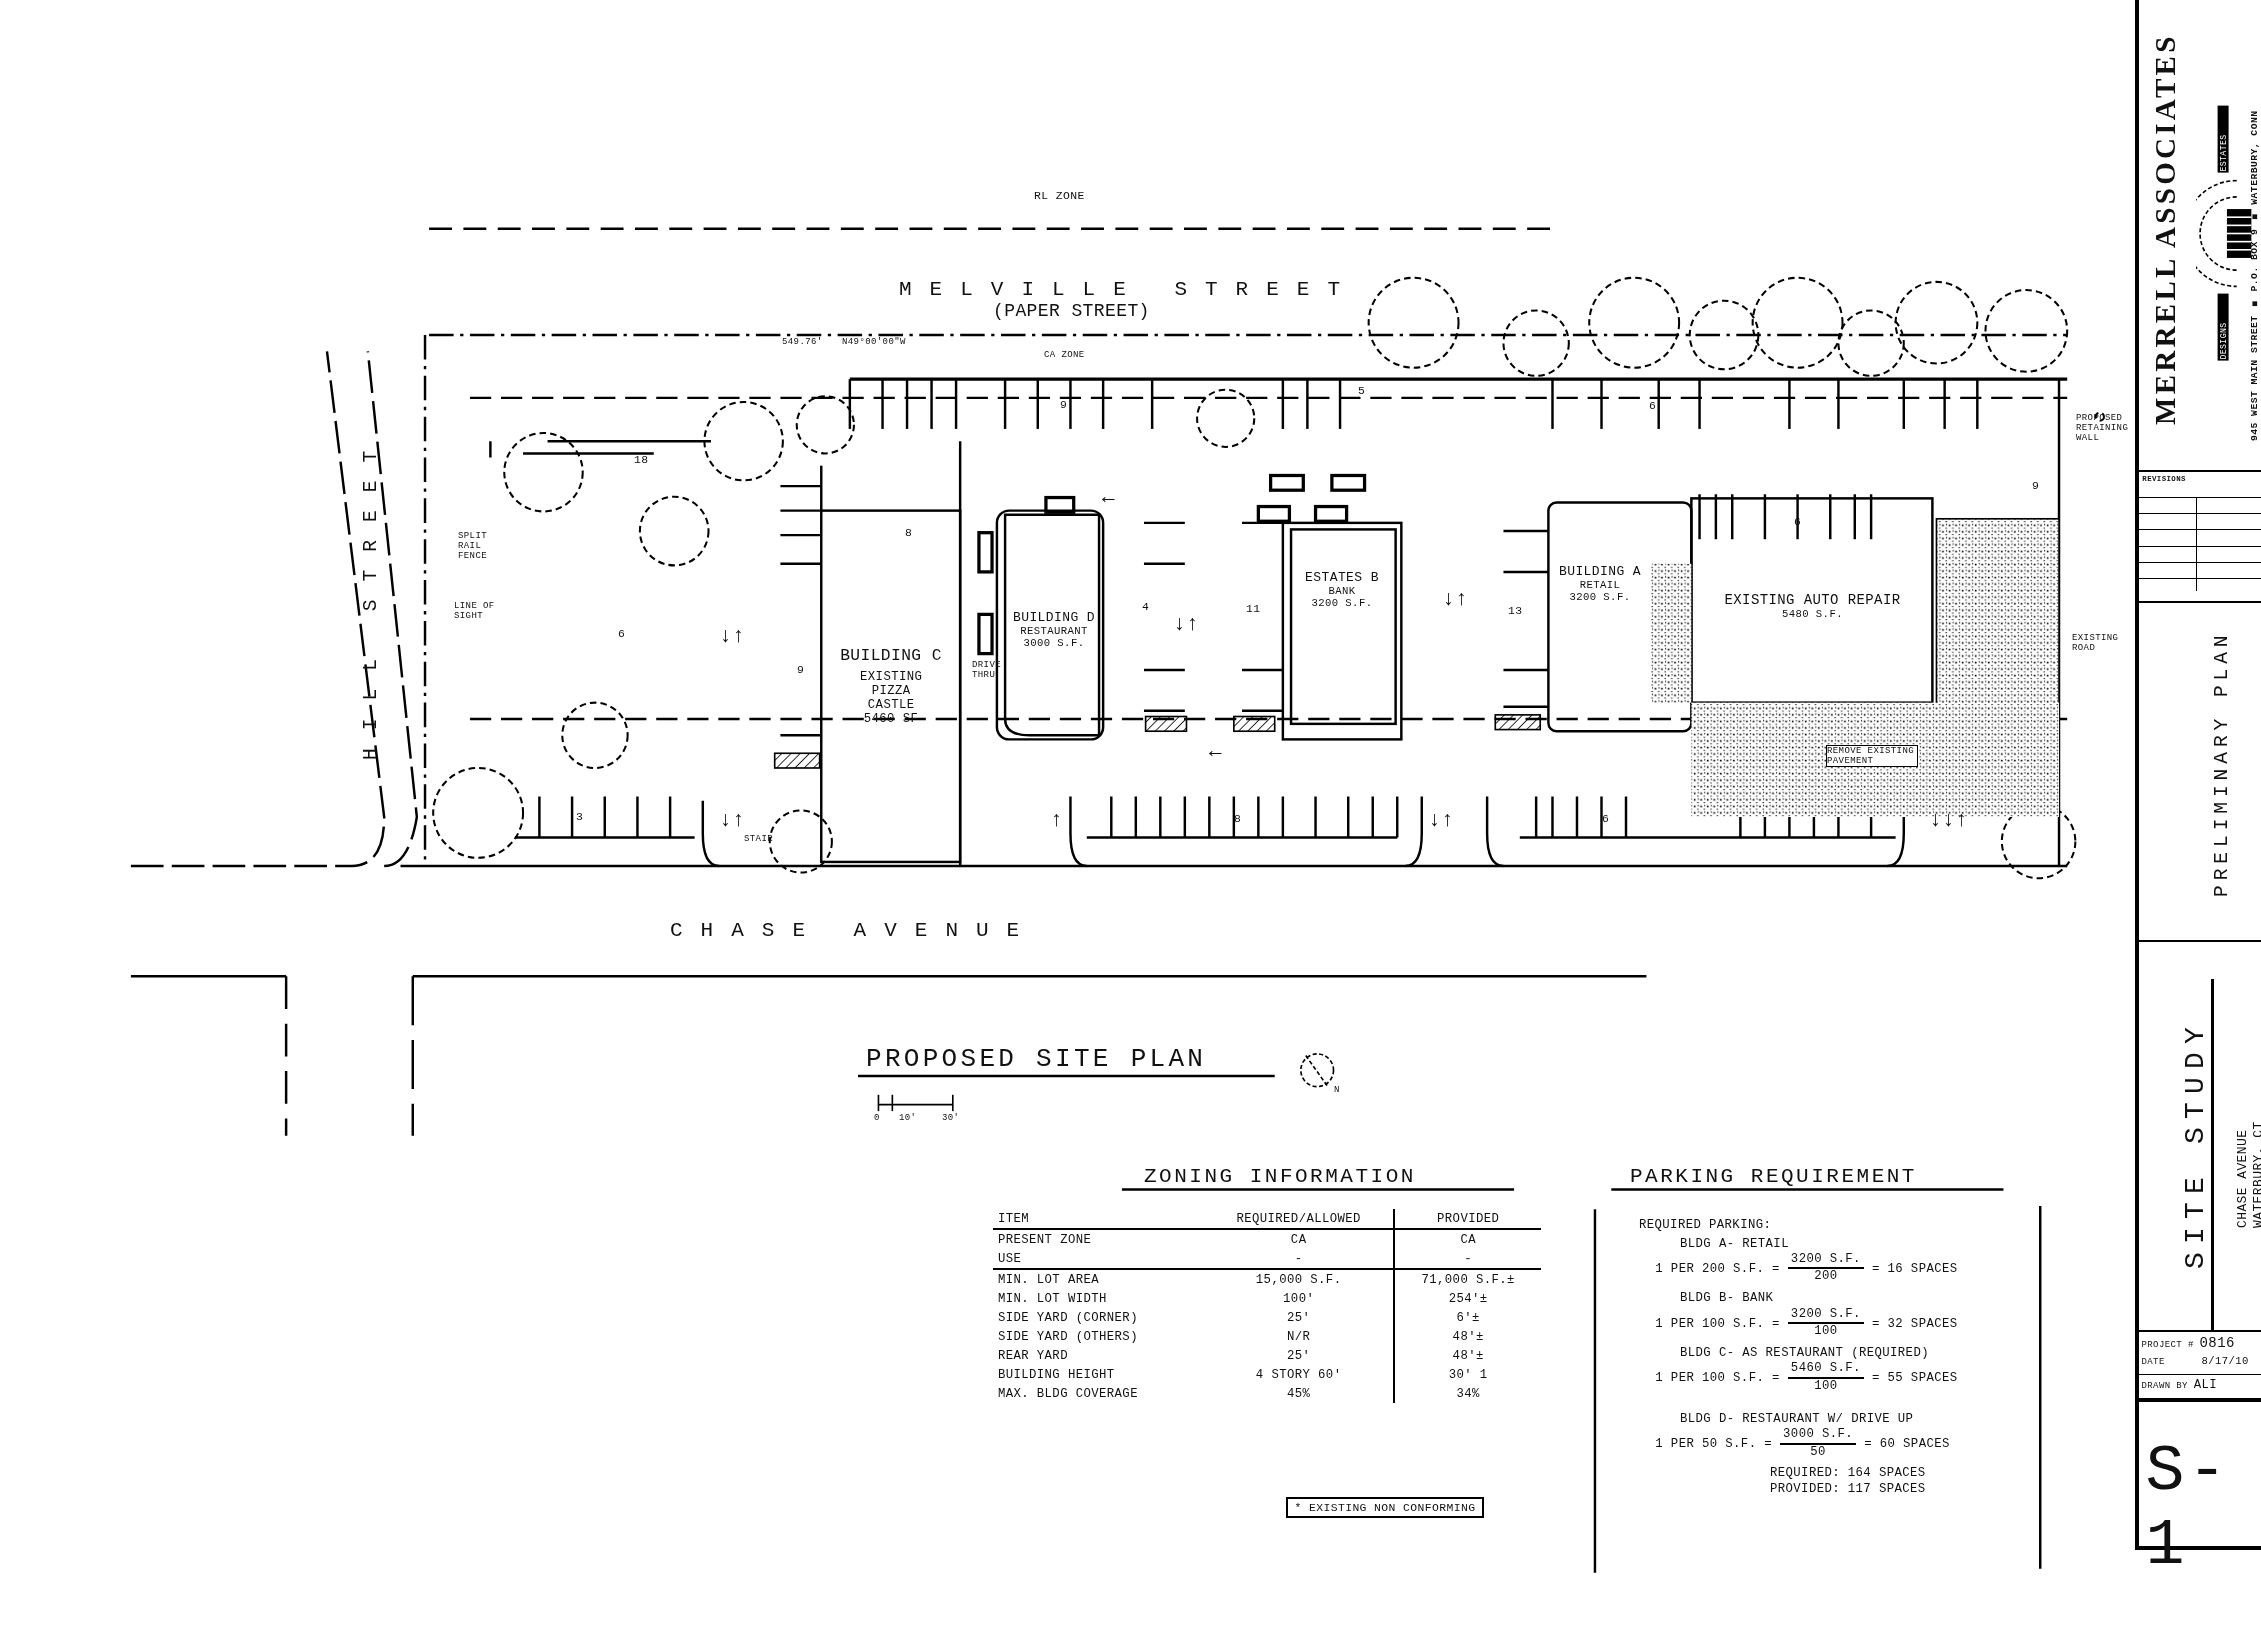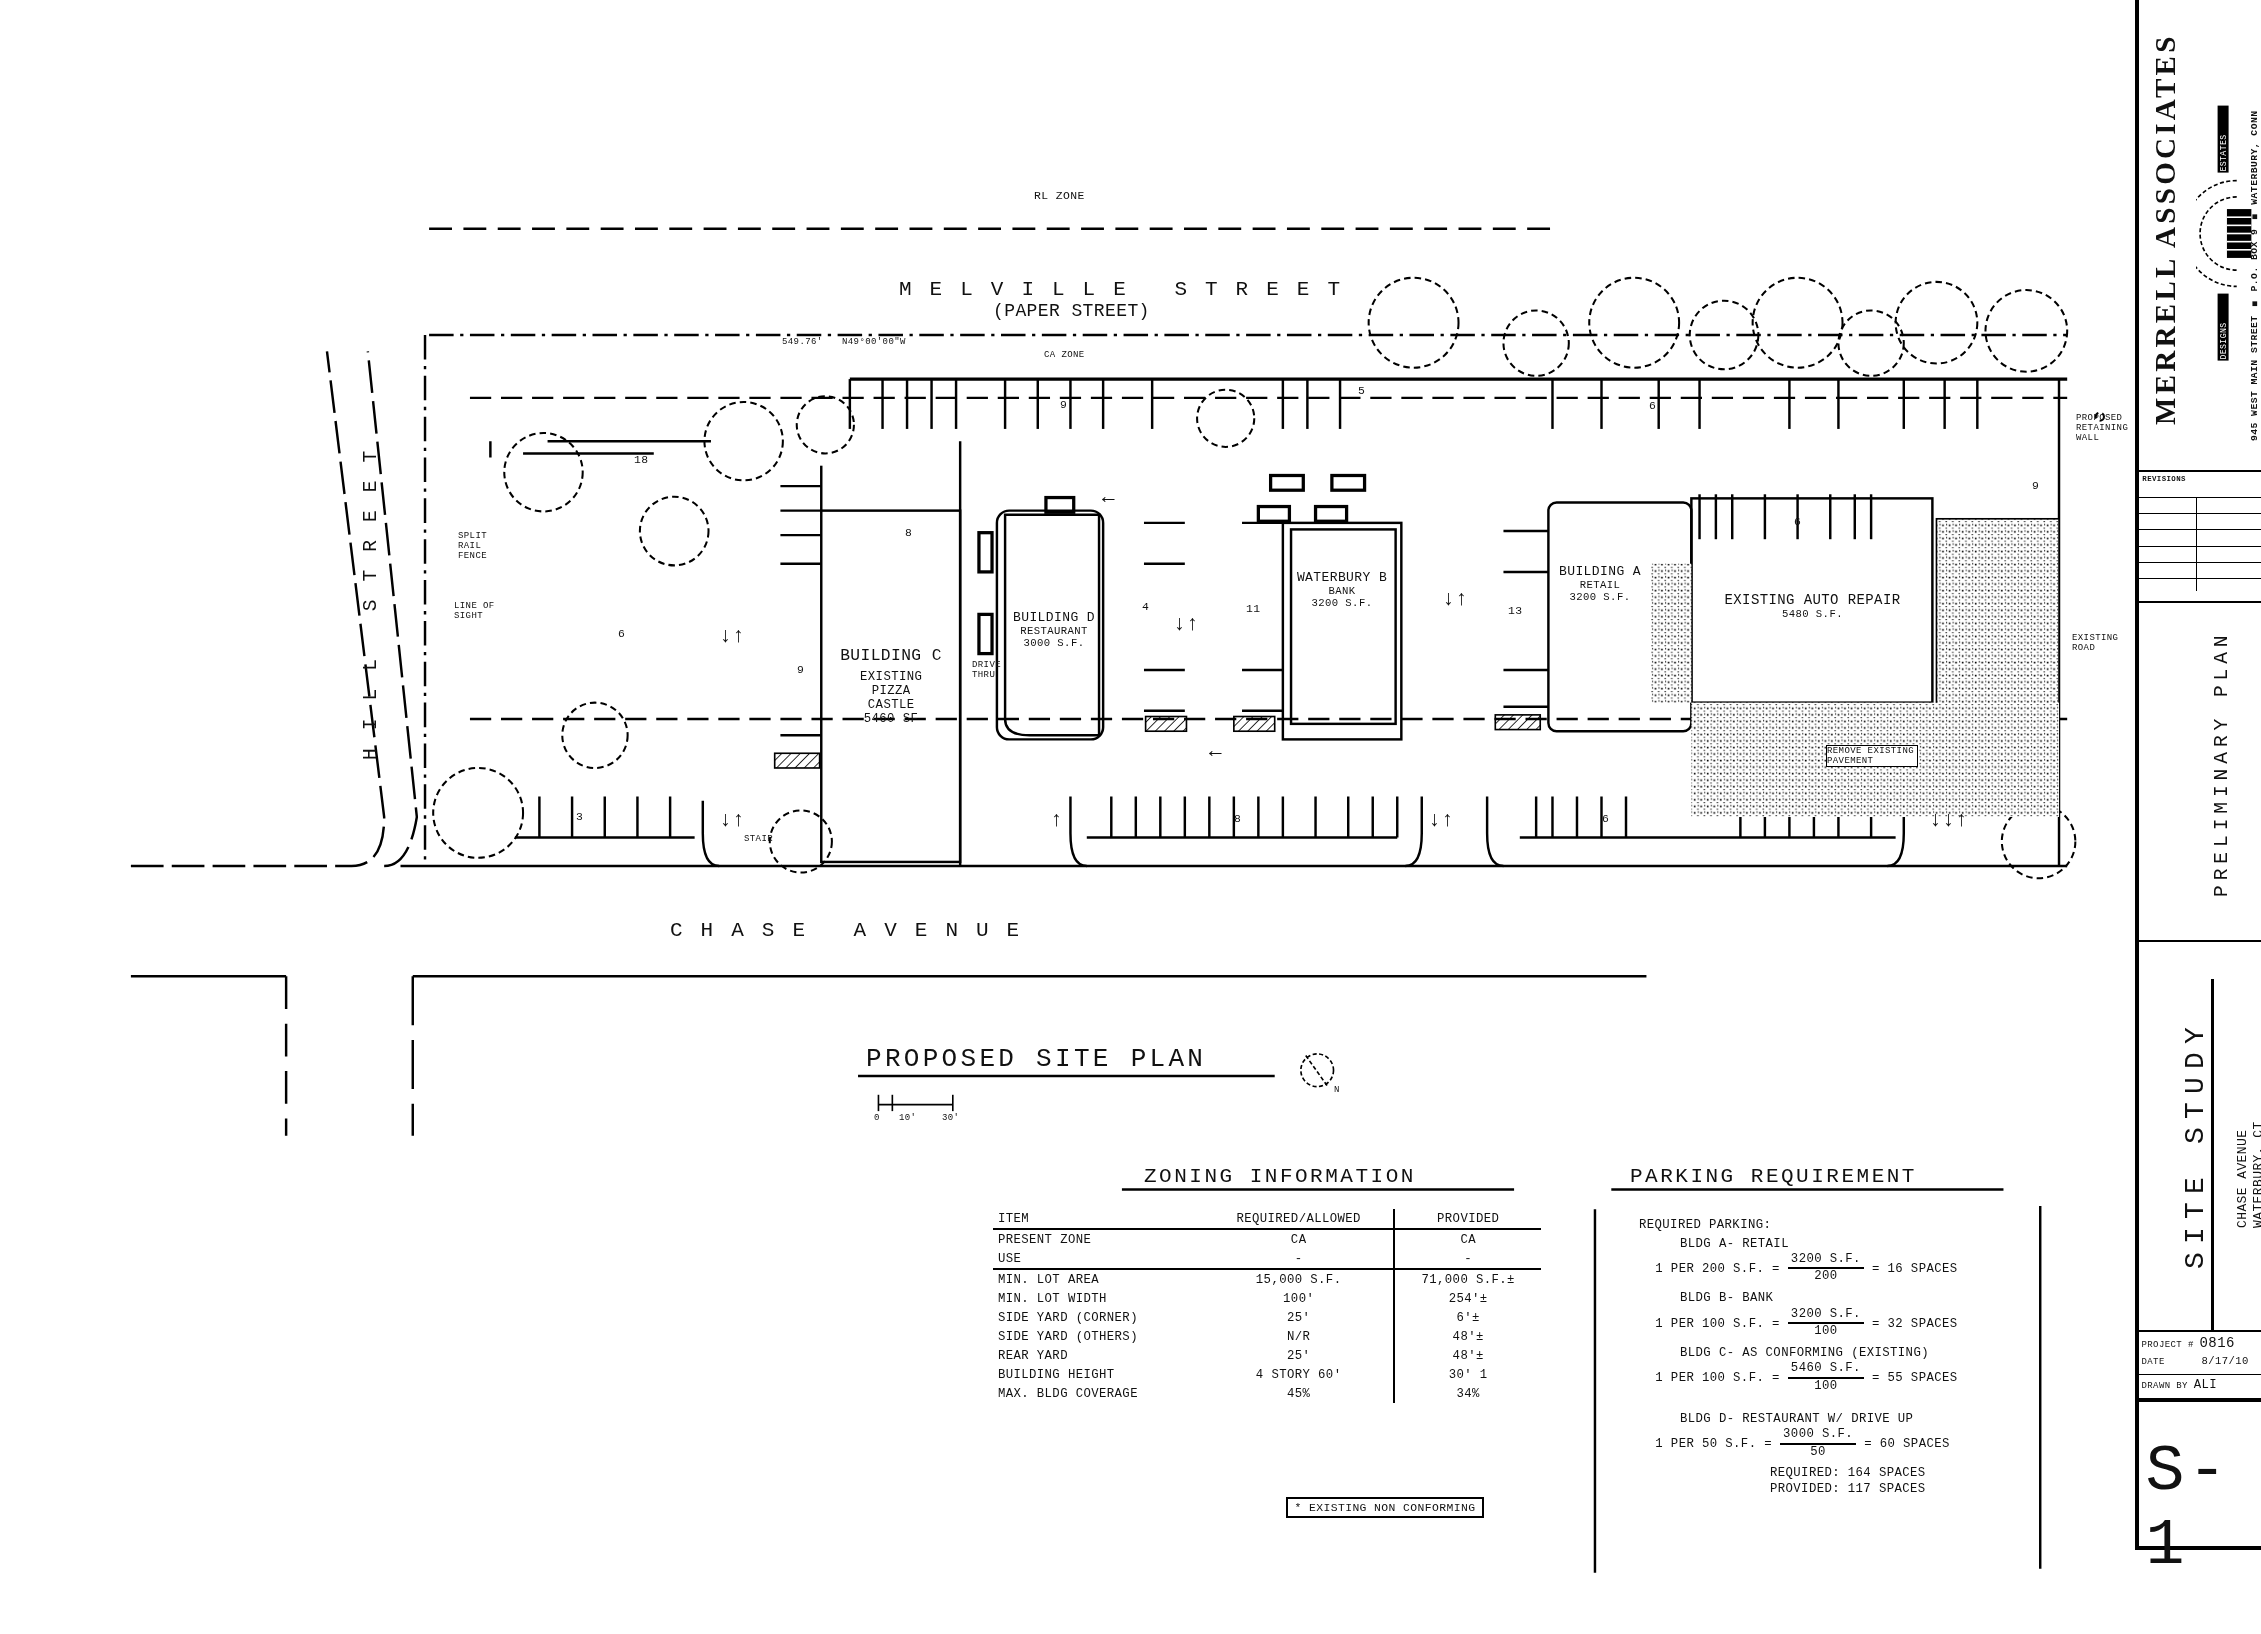--- a/index.html
+++ b/index.html
@@ -197,21 +197,21 @@
   <div>BUILDING C</div>
   <div style="font-size:12.3px;margin-top:4.9px;width:90px;margin-left:8.2px;">EXISTING PIZZA CASTLE</div>
   <div style="font-size:12.3px;">5460 SF</div>
 </div>
 <div class="abs cad" style="left:1007px;top:610px;width:94px;text-align:center;font-size:13px;">
   <div>BUILDING D</div>
   <div style="font-size:10.6px;">RESTAURANT</div>
   <div style="font-size:10.6px;">3000 S.F.</div>
 </div>
 <div class="abs cad" style="left:1293px;top:570px;width:98px;text-align:center;font-size:13px;">
-  <div>WATERBURY B</div>
+  <div>ESTATES B</div>
   <div style="font-size:10.6px;">BANK</div>
   <div style="font-size:10.6px;">3200 S.F.</div>
 </div>
 <div class="abs cad" style="left:1551px;top:564px;width:98px;text-align:center;font-size:13px;">
   <div>BUILDING A</div>
   <div style="font-size:10.6px;">RETAIL</div>
   <div style="font-size:10.6px;">3200 S.F.</div>
 </div>
 <div class="abs cad" style="left:1704px;top:592px;width:217px;text-align:center;font-size:14px;">
   <div>EXISTING AUTO REPAIR</div>
@@ -316,21 +316,21 @@
 </table>
 <div class="abs cad" style="left:1286px;top:1497px;border:2.5px solid #000;padding:2.5px 6.5px;font-size:11.4px;">* EXISTING NON CONFORMING</div>
 
 <div class="abs cad table-title" style="left:1630px;top:1165px;">PARKING REQUIREMENT</div>
 <div class="abs cad" style="left:1639px;top:1218px;width:392px;font-size:12.3px;line-height:1.25;">
   <div>REQUIRED PARKING:</div>
   <div style="padding-left:41px;margin-top:3.3px;">BLDG A- RETAIL</div>
   <div style="padding-left:16.3px;"><span>1 PER 200 S.F. =</span> <span class="frac"><span class="num">3200 S.F.</span><span class="den">200</span></span> <span>= 16 SPACES</span></div>
   <div style="padding-left:41px;margin-top:6.5px;">BLDG B- BANK</div>
   <div style="padding-left:16.3px;"><span>1 PER 100 S.F. =</span> <span class="frac"><span class="num">3200 S.F.</span><span class="den">100</span></span> <span>= 32 SPACES</span></div>
-  <div style="padding-left:41px;margin-top:6.5px;">BLDG C- AS CONFORMING (EXISTING)</div>
+  <div style="padding-left:41px;margin-top:6.5px;">BLDG C- AS RESTAURANT (REQUIRED)</div>
   <div style="padding-left:16.3px;"><span>1 PER 100 S.F. =</span> <span class="frac"><span class="num">5460 S.F.</span><span class="den">100</span></span> <span>= 55 SPACES</span></div>
   <div style="padding-left:41px;margin-top:18px;">BLDG D- RESTAURANT W/ DRIVE UP</div>
   <div style="padding-left:16.3px;"><span>1 PER 50 S.F. =</span> <span class="frac"><span class="num">3000 S.F.</span><span class="den">50</span></span> <span>= 60 SPACES</span></div>
   <div style="padding-left:131px;margin-top:6.5px;">REQUIRED: 164 SPACES</div>
   <div style="padding-left:131px;">PROVIDED: 117 SPACES</div>
 </div>
 
 <div class="title-block">
 
   <div class="tb-section" style="top:0;height:470px;border-top:none;">

